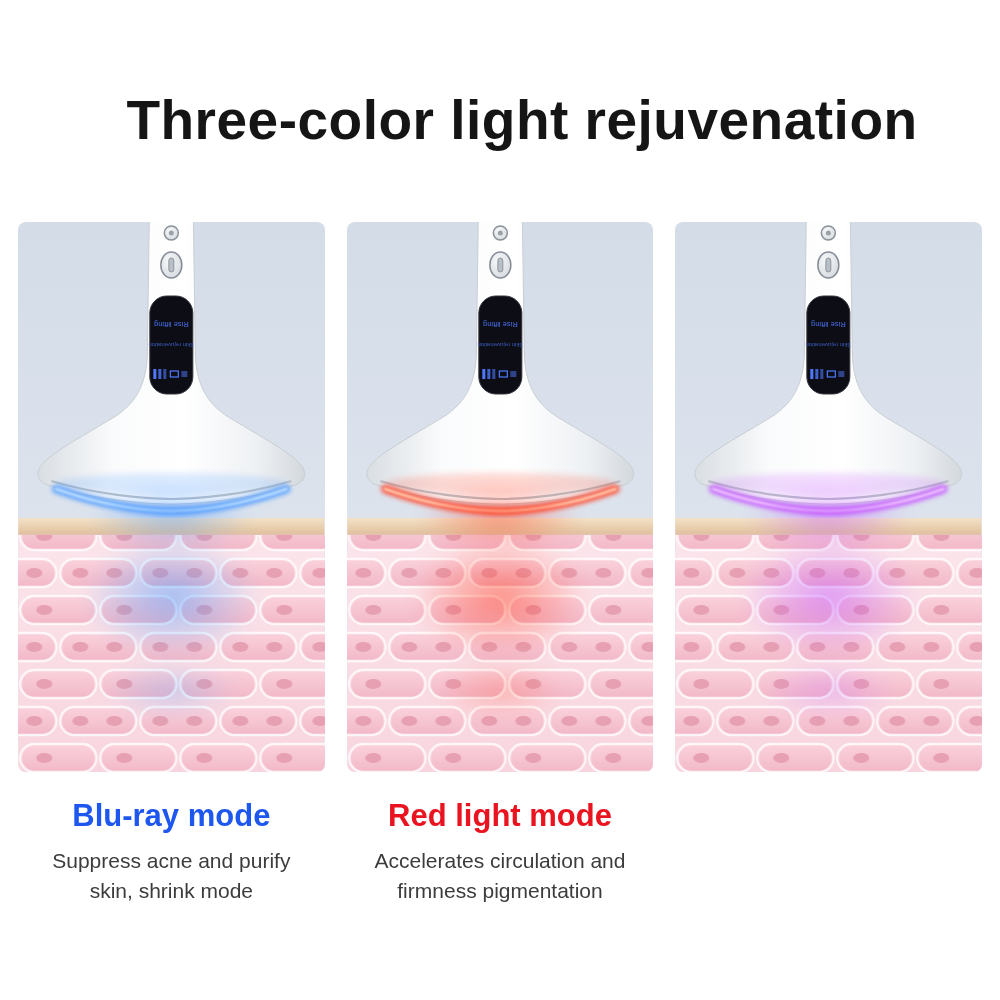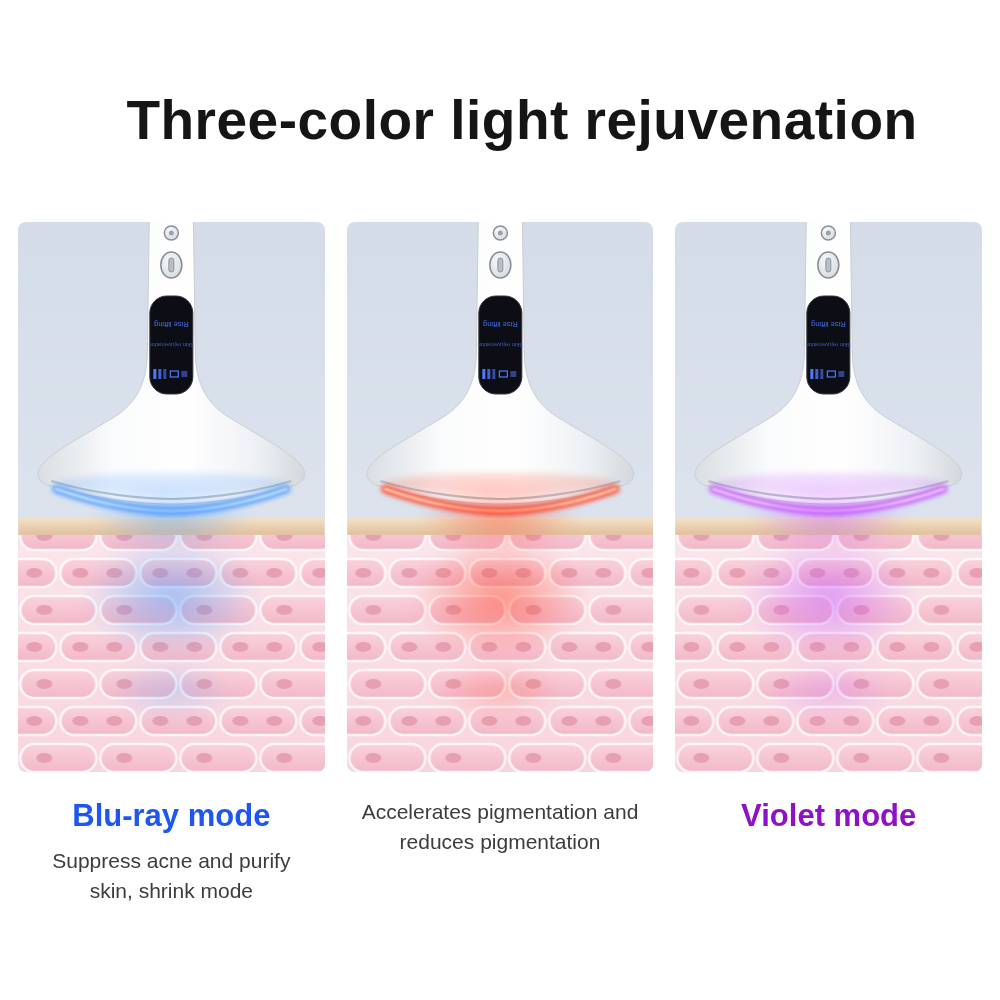--- a/index.html
+++ b/index.html
@@ -184,21 +184,22 @@
           <rect x="0" y="0" width="306" height="15" fill="url(#tanGrad)"></rect>
           <rect x="0" y="15" width="306" height="2" fill="#d9b491" opacity="0.7"></rect>
           <rect x="-2" y="17" width="310" height="240" fill="url(#cellPattern)"></rect>
         </svg>
       </div>
       <div class="glow glow-bridge"></div>
       <div class="glow glow-main"></div>
       <div class="glow glow-band"></div>
     </div>
     <div class="caption">
-      <p class="mode-desc">Accelerates pigmentation and reduces pigmentation</p>
+      <h3 class="mode-title">Red light mode</h3>
+      <p class="mode-desc">Accelerates circulation and firmness pigmentation</p>
     </div>
   </div>
 
   <div class="column" style="--mode-color: #8e11c8; --glow-color: #c24dff; --glow-core: #ecc2ff;">
     <div class="panel">
       <div class="scene">
         <svg class="device-svg" viewBox="0 0 306 296">
           <path d="M 131 -6 L 175 -6 L 177 132 C 178 162 188 181 210 195 C 238 212 270 229 281 241 C 290 251 287 259 277 263 C 232 277 181 282 153 282 C 125 282 74 277 29 263 C 19 259 16 251 25 241 C 36 229 68 212 96 195 C 118 181 128 162 129 132 Z" fill="url(#bodyGrad)" stroke="#c9ced3" stroke-width="1"></path>
           <path d="M 33 259 C 76 272 125 277 153 277 C 181 277 230 272 273 259" fill="none" stroke="#b3bac2" stroke-width="2.2" opacity="0.9"></path>
           <ellipse class="head-tint" cx="153" cy="262" rx="115" ry="11" fill="var(--glow-color)" opacity="0.18"></ellipse>
@@ -226,17 +227,16 @@
           <rect x="0" y="0" width="306" height="15" fill="url(#tanGrad)"></rect>
           <rect x="0" y="15" width="306" height="2" fill="#d9b491" opacity="0.7"></rect>
           <rect x="-2" y="17" width="310" height="240" fill="url(#cellPattern)"></rect>
         </svg>
       </div>
       <div class="glow glow-bridge"></div>
       <div class="glow glow-main"></div>
       <div class="glow glow-band"></div>
     </div>
     <div class="caption">
-      <h3 class="mode-title">Violet mode</h3>
     </div>
   </div>
 
 </div>
 
 </body></html>

